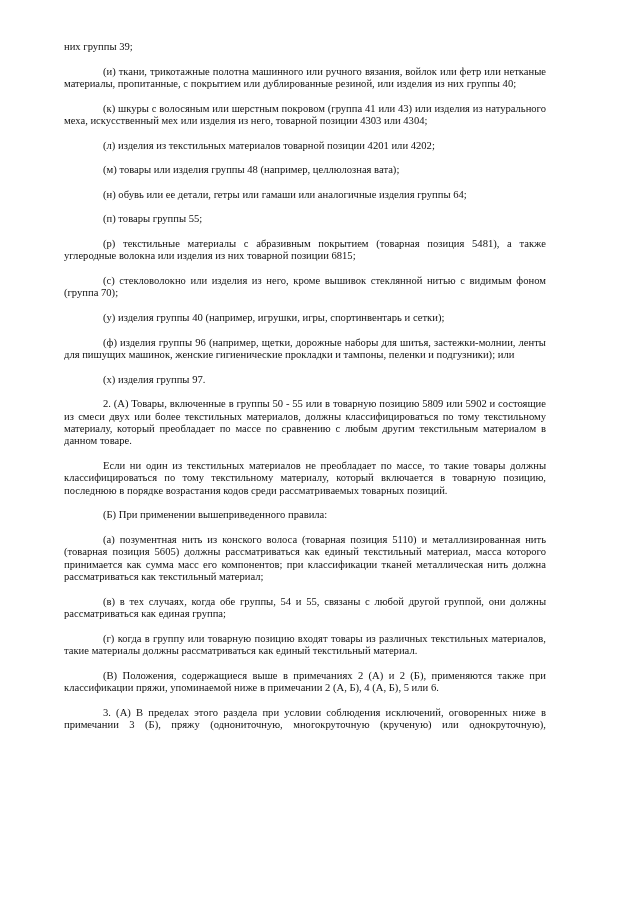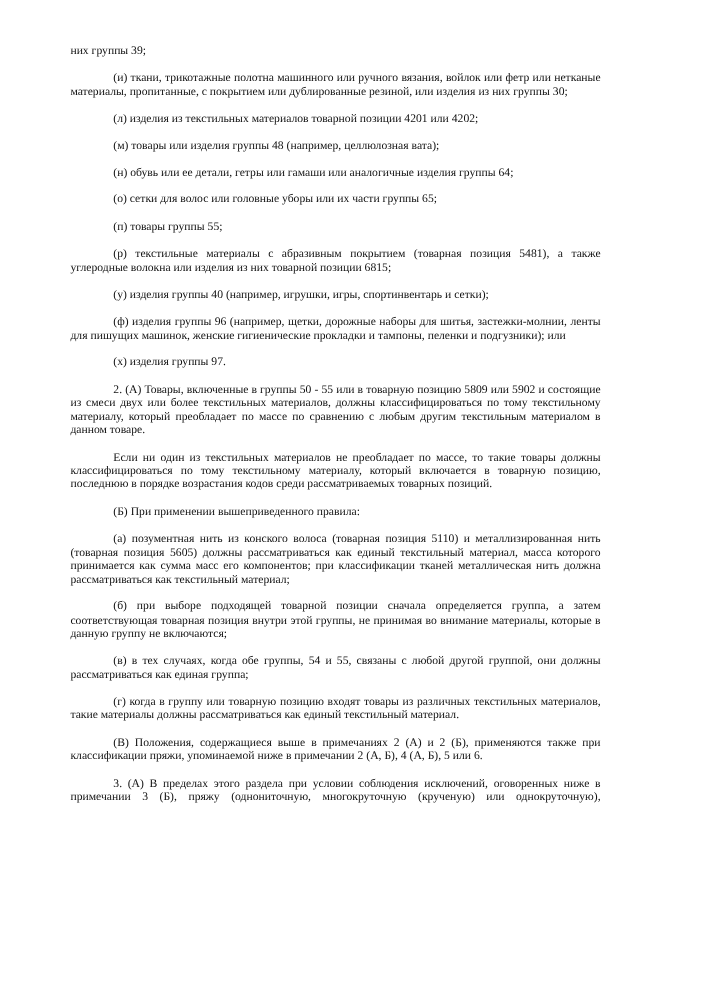--- a/index.html
+++ b/index.html
@@ -20,32 +20,32 @@
       text-indent: 0;
     }
     .page p.ind { text-indent: 39px; }
     .page p.last { text-align-last: justify; }
   </style>
 </head>
 <body>
 
 <div class="page">
   <p>них группы 39;</p>
-  <p class="ind">(и) ткани, трикотажные полотна машинного или ручного вязания, войлок или фетр или нетканые материалы, пропитанные, с покрытием или дублированные резиной, или изделия из них группы 30;</p>
+  <p class="ind">(и) ткани, трикотажные полотна машинного или ручного вязания, войлок или фетр или нетканые материалы, пропитанные, с покрытием или дублированные резиной, или изделия из них группы 40;</p>
+  <p class="ind">(к) шкуры с волосяным или шерстным покровом (группа 41 или 43) или изделия из натурального меха, искусственный мех или изделия из него, товарной позиции 4303 или 4304;</p>
   <p class="ind">(л) изделия из текстильных материалов товарной позиции 4201 или 4202;</p>
   <p class="ind">(м) товары или изделия группы 48 (например, целлюлозная вата);</p>
   <p class="ind">(н) обувь или ее детали, гетры или гамаши или аналогичные изделия группы 64;</p>
-  <p class="ind">(о) сетки для волос или головные уборы или их части группы 65;</p>
   <p class="ind">(п) товары группы 55;</p>
   <p class="ind">(р) текстильные материалы с абразивным покрытием (товарная позиция 5481), а также углеродные волокна или изделия из них товарной позиции 6815;</p>
+  <p class="ind">(с) стекловолокно или изделия из него, кроме вышивок стеклянной нитью с видимым фоном (группа 70);</p>
   <p class="ind">(у) изделия группы 40 (например, игрушки, игры, спортинвентарь и сетки);</p>
   <p class="ind">(ф) изделия группы 96 (например, щетки, дорожные наборы для шитья, застежки-молнии, ленты для пишущих машинок, женские гигиенические прокладки и тампоны, пеленки и подгузники); или</p>
   <p class="ind">(х) изделия группы 97.</p>
   <p class="ind">2. (А) Товары, включенные в группы 50 - 55 или в товарную позицию 5809 или 5902 и состоящие из смеси двух или более текстильных материалов, должны классифицироваться по тому текстильному материалу, который преобладает по массе по сравнению с любым другим текстильным материалом в данном товаре.</p>
   <p class="ind">Если ни один из текстильных материалов не преобладает по массе, то такие товары должны классифицироваться по тому текстильному материалу, который включается в товарную позицию, последнюю в порядке возрастания кодов среди рассматриваемых товарных позиций.</p>
   <p class="ind">(Б) При применении вышеприведенного правила:</p>
   <p class="ind">(а) позументная нить из конского волоса (товарная позиция 5110) и металлизированная нить (товарная позиция 5605) должны рассматриваться как единый текстильный материал, масса которого принимается как сумма масс его компонентов; при классификации тканей металлическая нить должна рассматриваться как текстильный материал;</p>
-  <p class="ind">(б) при выборе подходящей товарной позиции сначала определяется группа, а затем соответствующая товарная позиция внутри этой группы, не принимая во внимание материалы, которые в данную группу не включаются;</p>
   <p class="ind">(в) в тех случаях, когда обе группы, 54 и 55, связаны с любой другой группой, они должны рассматриваться как единая группа;</p>
   <p class="ind">(г) когда в группу или товарную позицию входят товары из различных текстильных материалов, такие материалы должны рассматриваться как единый текстильный материал.</p>
   <p class="ind">(В) Положения, содержащиеся выше в примечаниях 2 (А) и 2 (Б), применяются также при классификации пряжи, упоминаемой ниже в примечании 2 (А, Б), 4 (А, Б), 5 или 6.</p>
   <p class="ind last">3. (А) В пределах этого раздела при условии соблюдения исключений, оговоренных ниже в примечании 3 (Б), пряжу (однониточную, многокруточную (крученую) или однокруточную),</p>
 </div>
 
 </body></html>

